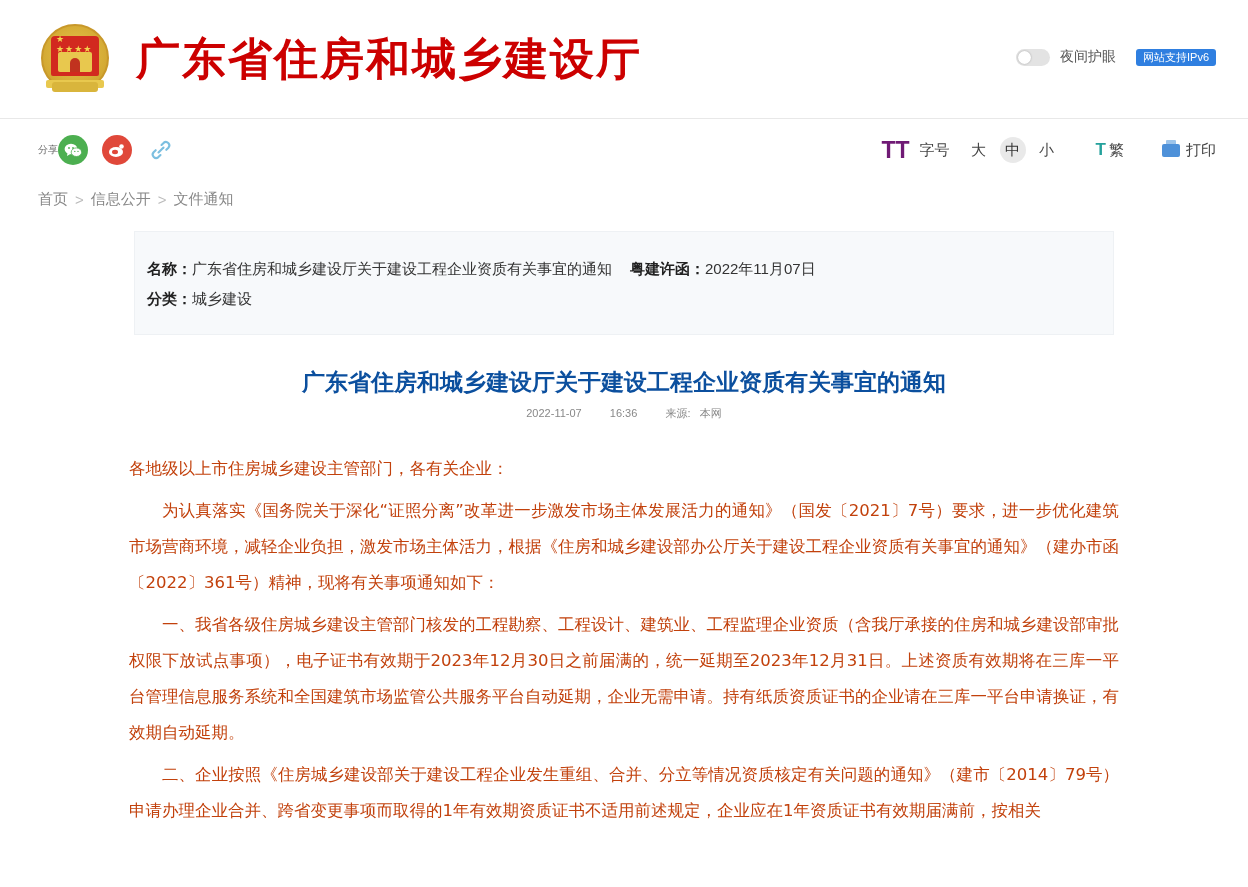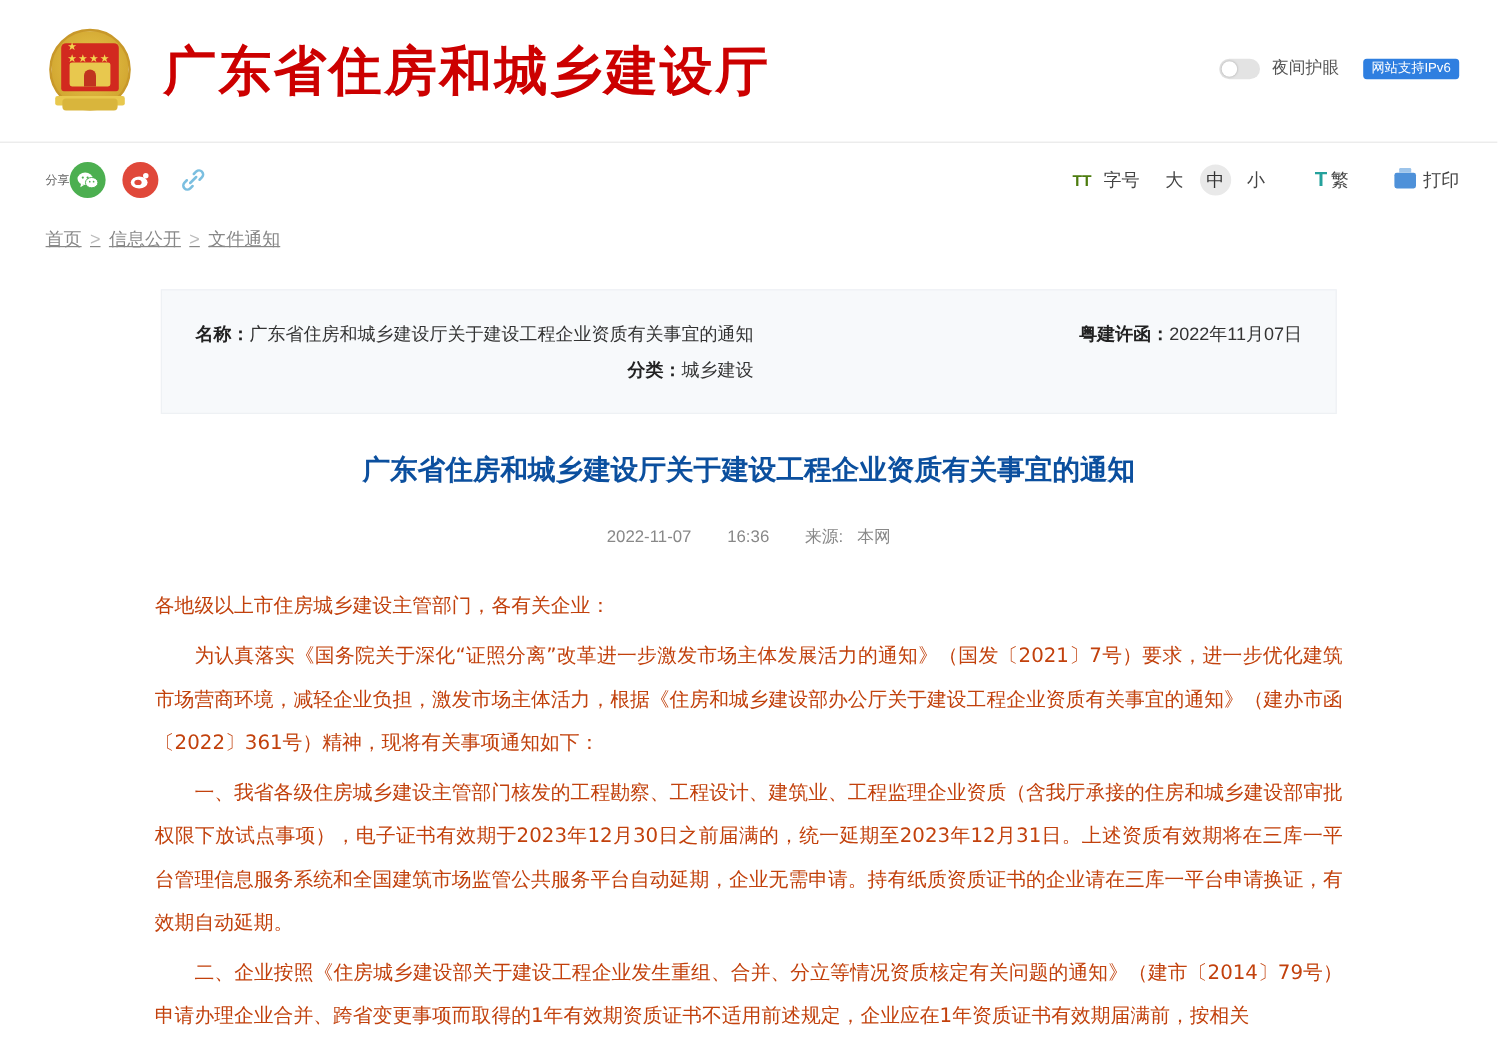--- a/index.html
+++ b/index.html
@@ -165,23 +165,23 @@
   .ico-weibo  { background: #e0483a; }
   .ico-link   { background: transparent; color: #7bbfe0; font-size: 22px; }
 
   .toolbar-right {
     margin-left: auto;
     display: flex;
     align-items: center;
     gap: 8px;
   }
   .fontsize-icon {
-    color: #4d7c0f;
+    color: #701a75;
     font-weight: bold;
-    font-size: 13px;
+    font-size: 23px;
     margin-right: 2px;
   }
   .fontsize-label {
     font-size: 15px;
     color: #444444;
     margin-right: 8px;
   }
   .size-btn {
     font-size: 15px;
     color: #444444;
@@ -234,42 +234,40 @@
 
   
   .breadcrumb {
     padding: 0 38px;
     font-size: 15px;
     color: #888888;
     height: 36px;
     display: flex;
     align-items: center;
     gap: 7px;
-    text-decoration: underline;
   }
   .breadcrumb a {
     color: #888888;
     text-decoration: none;
     cursor: pointer;
   }
   .breadcrumb .sep { color: #bbbbbb; }
 
   
   .content-wrap {
     padding: 0 38px;
   }
   .meta-card {
-    margin: 24px auto 0;
+    margin: 14px auto 0;
     width: 980px;
     background: #f7f9fb;
     border: 1px solid #eef1f4;
     box-sizing: border-box;
-    padding: 22px 28px 20px 28px;
-    display: flex;
-    text-align: right;
+    padding: 22px 28px 20px 12px;
+    display: flex;
   }
   .meta-col { flex: 1; }
   .meta-col.right { padding-left: 18px; }
   .meta-row {
     font-size: 15px;
     color: #333333;
     line-height: 30px;
     white-space: nowrap;
   }
   .meta-key {
@@ -284,23 +282,23 @@
     margin: 30px auto 0;
     text-align: center;
     font-size: 23px;
     font-weight: bold;
     color: #0b4f9e;
     line-height: 34px;
     font-family: "DejaVu Sans", "Liberation Sans", sans-serif;
   }
   .article-sub {
     width: 980px;
-    margin: 30px auto 0;
+    margin: 7px auto 0;
     text-align: center;
-    font-size: 14px;
+    font-size: 11px;
     color: #888888;
   }
   .article-sub .gap { display: inline-block; width: 22px; }
   .article-body {
     width: 990px;
     margin: 30px auto 0;
     font-size: 16.5px;
     line-height: 36px;
     color: #c2410c;
     text-align: justify;

